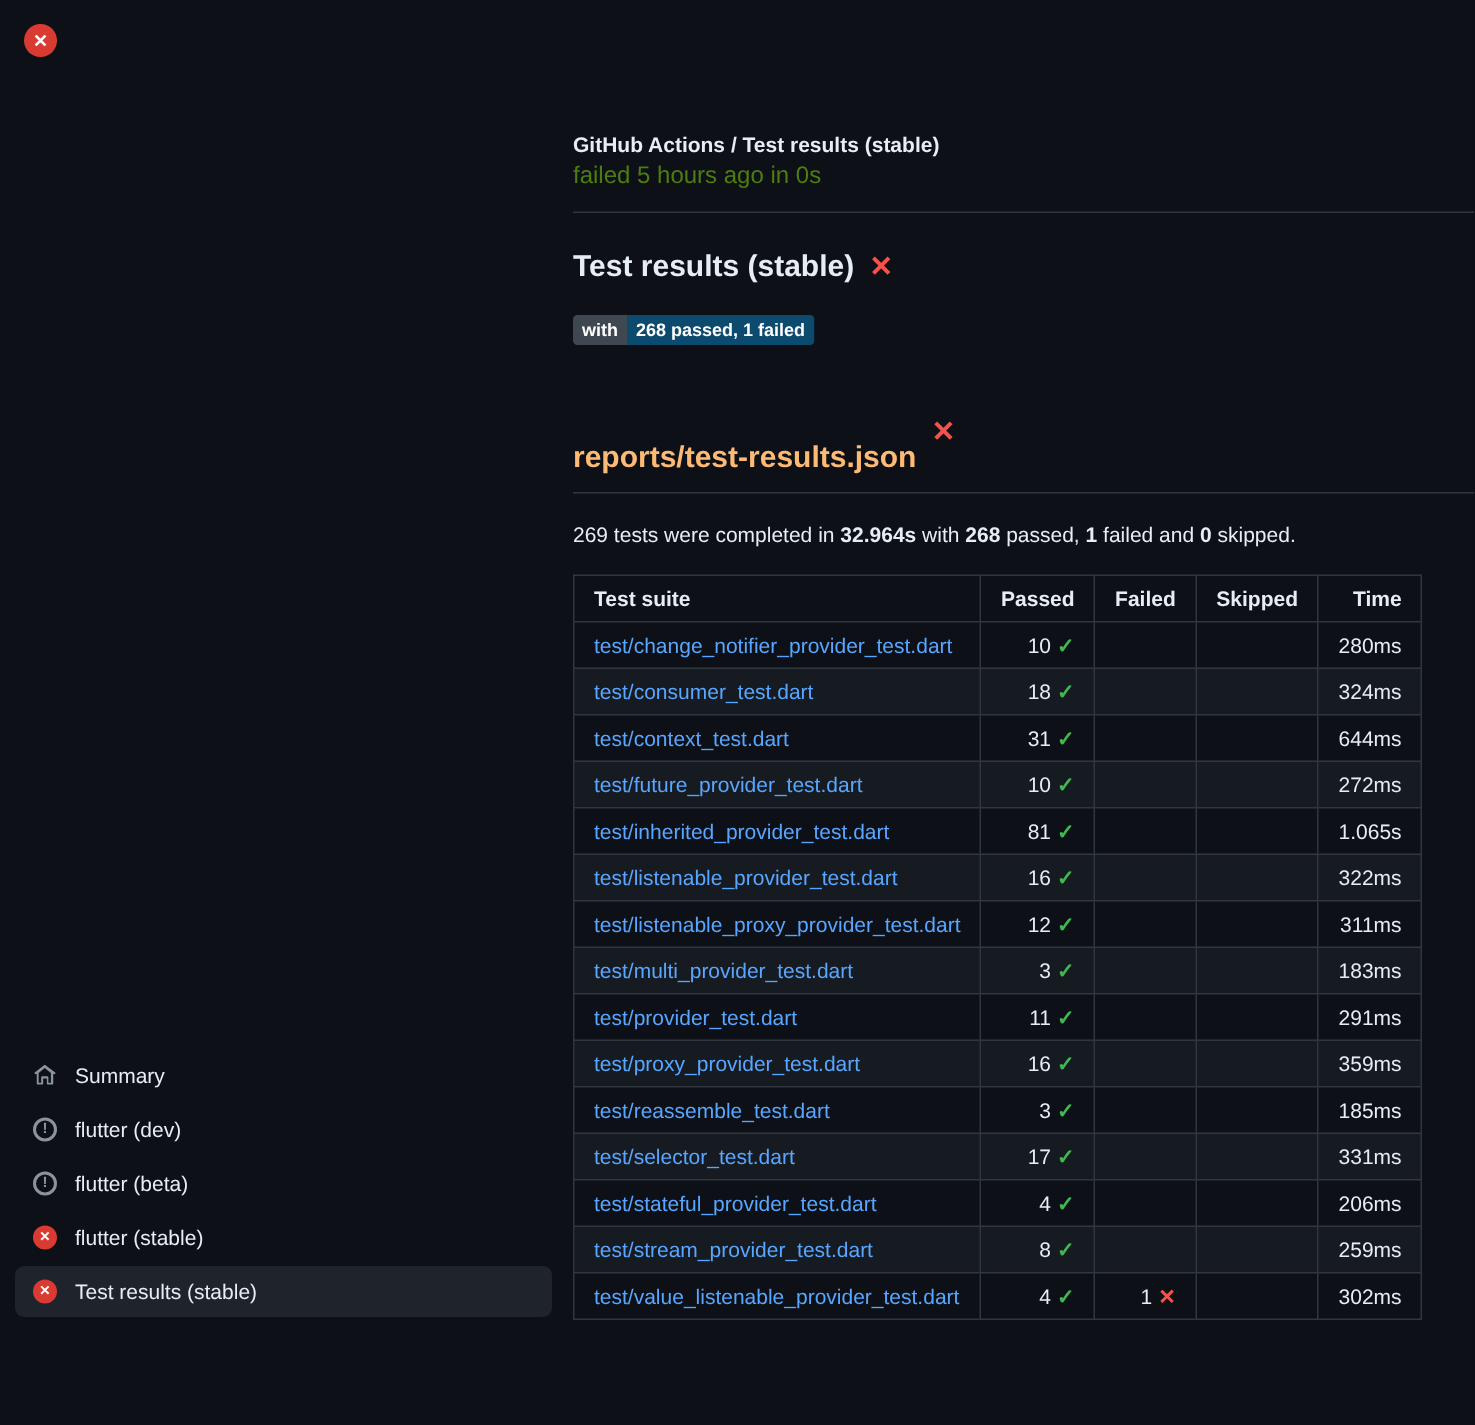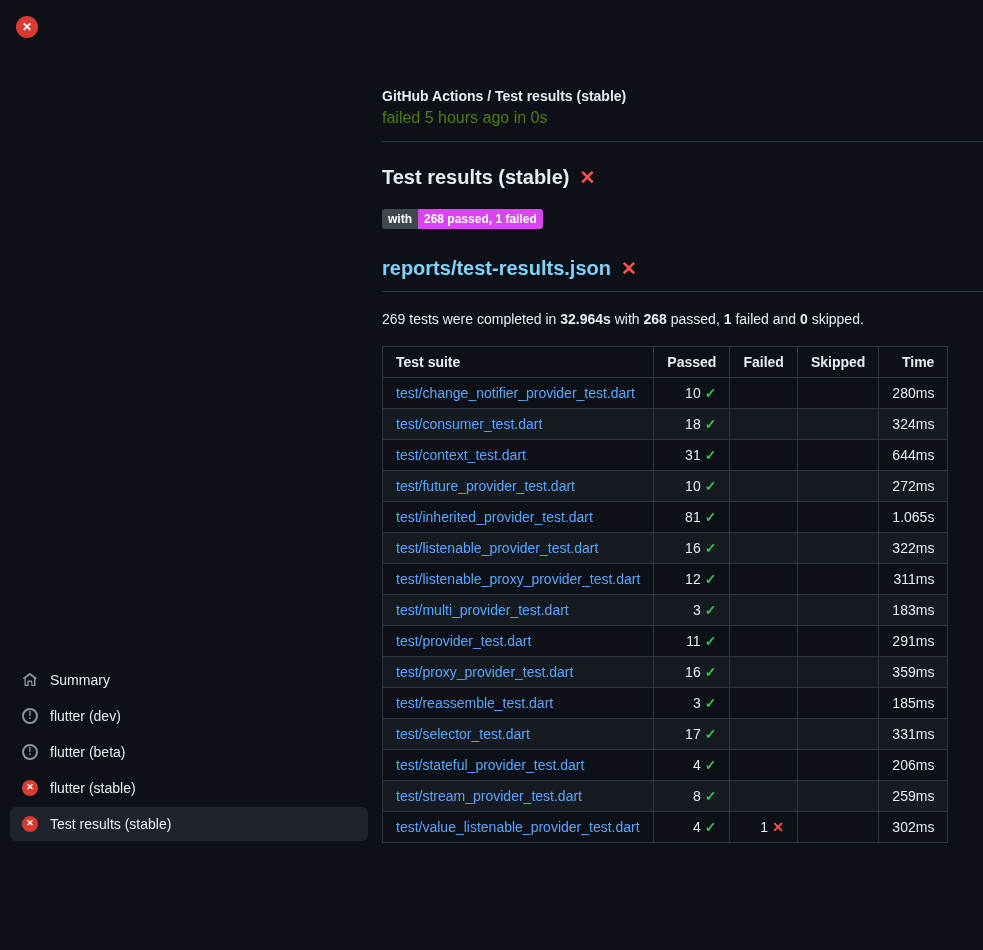--- a/index.html
+++ b/index.html
@@ -91,33 +91,33 @@
   .badge {
     display: inline-flex;
     margin-top: 20px;
     font-size: 12px;
     font-weight: 600;
     border-radius: 3px;
     overflow: hidden;
     line-height: 1;
   }
   .badge .blabel { background: #3f4750; color: #ffffff; padding: 4px 6px; }
-  .badge .bvalue { background: #d946ef; color: #ffffff; padding: 4px 6px; }
+  .badge .bvalue { background: #0c4a6e; color: #ffffff; padding: 4px 6px; }
 
   h2.report {
     margin-top: 28px;
     padding-bottom: 11px;
     border-bottom: 1px solid #30363d;
     font-size: 20px;
     font-weight: 700;
     display: flex;
     align-items: center;
     gap: 10px;
   }
-  h2.report a { color: #7dd3fc; }
+  h2.report a { color: #fdba74; margin-top: 36px; }
 
   .summary { margin-top: 18px; line-height: 1.4; }
   .summary strong { font-weight: 700; }
 
   
   table.results {
     border-collapse: collapse;
     margin-top: 16px;
     width: 554px;
     font-size: 14px;

